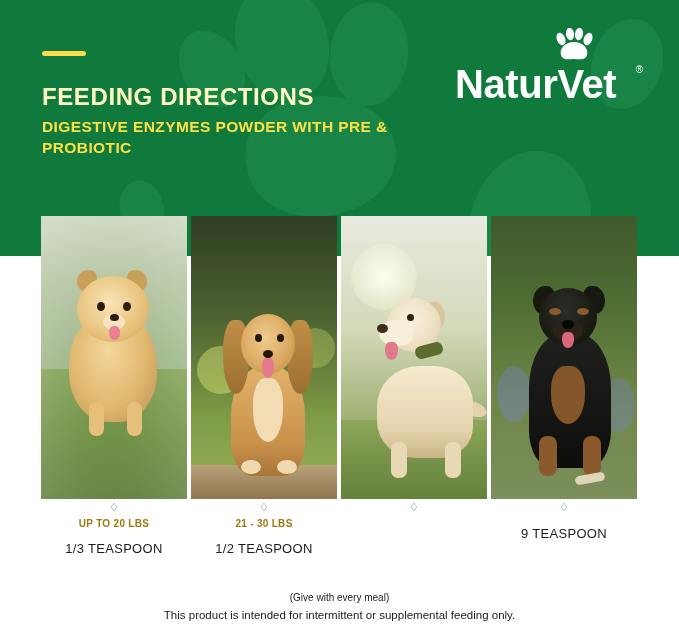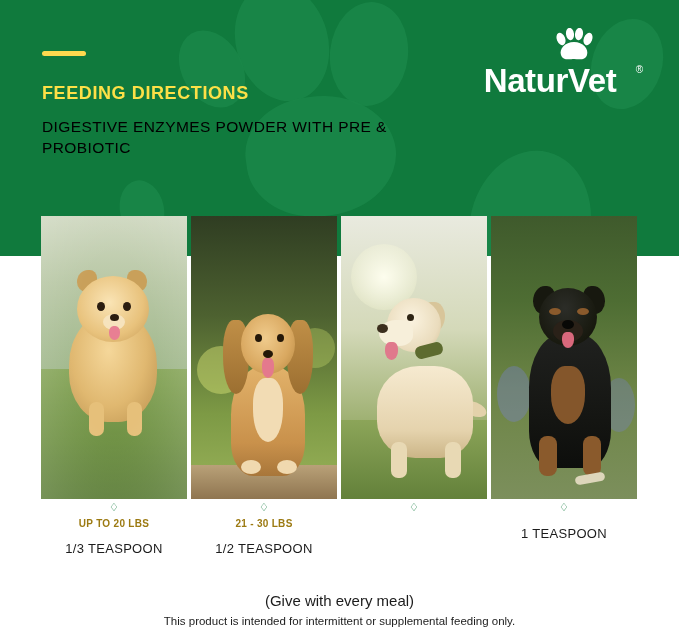--- a/index.html
+++ b/index.html
@@ -58,33 +58,33 @@
     width: 44px;
     height: 5px;
     background: #ffd94f;
     border-radius: 3px;
   }
 
   .title {
     position: absolute;
     left: 42px;
     top: 83px;
-    color: #fde047;
-    font-size: 18px;
+    color: #fef9c3;
+    font-size: 24px;
     font-weight: bold;
     letter-spacing: 0.6px;
     text-align: center;
   }
   .subtitle {
     position: absolute;
     left: 42px;
     top: 116px;
-    color: #000000;
+    color: #fde047;
     font-size: 15.5px;
-    font-weight: normal;
+    font-weight: bold;
     letter-spacing: 0.4px;
     line-height: 21px;
     width: 400px;
   }
 
   
   .logo {
     position: absolute;
     right: 34px;
     top: 28px;
@@ -97,22 +97,22 @@
     left: 98px;
     top: 0px;
     width: 42px;
     height: 34px;
   }
   .logo-text {
     position: absolute;
     left: 0;
     top: 34px;
     width: 190px;
-    text-align: center;
-    font-size: 33px;
+    text-align: left;
+    font-size: 40px;
     font-weight: bold;
     letter-spacing: -0.4px;
     color: #ffffff;
     white-space: nowrap;
   }
   .logo-reg {
     position: absolute;
     right: 2px;
     top: 36px;
     font-size: 10px;
@@ -270,21 +270,21 @@
   
   .footnotes {
     position: absolute;
     left: 0;
     top: 592px;
     width: 679px;
     text-align: center;
   }
   .foot1 {
     color: #1c1c1c;
-    font-size: 15px;
+    font-size: 10px;
   }
   .foot2 {
     margin-top: 6px;
     color: #1c1c1c;
     font-size: 11.5px;
   }
 </style>
 </head>
 <body>
 
@@ -416,21 +416,21 @@
       <div class="dose-weight">21 - 30 LBS</div>
       <div class="dose-amount">1/2 TEASPOON</div>
     </div>
 
     <div class="dose-col">
       <div class="dose-mark">♢</div>
     </div>
 
     <div class="dose-col">
       <div class="dose-mark">♢</div>
-      <div class="dose-amount">1 TEASPOON</div>
+      <div class="dose-amount">9 TEASPOON</div>
     </div>
   </div>
 
   <div class="footnotes">
     <div class="foot1">(Give with every meal)</div>
     <div class="foot2">This product is intended for intermittent or supplemental feeding only.</div>
   </div>
 
 </div>
 

